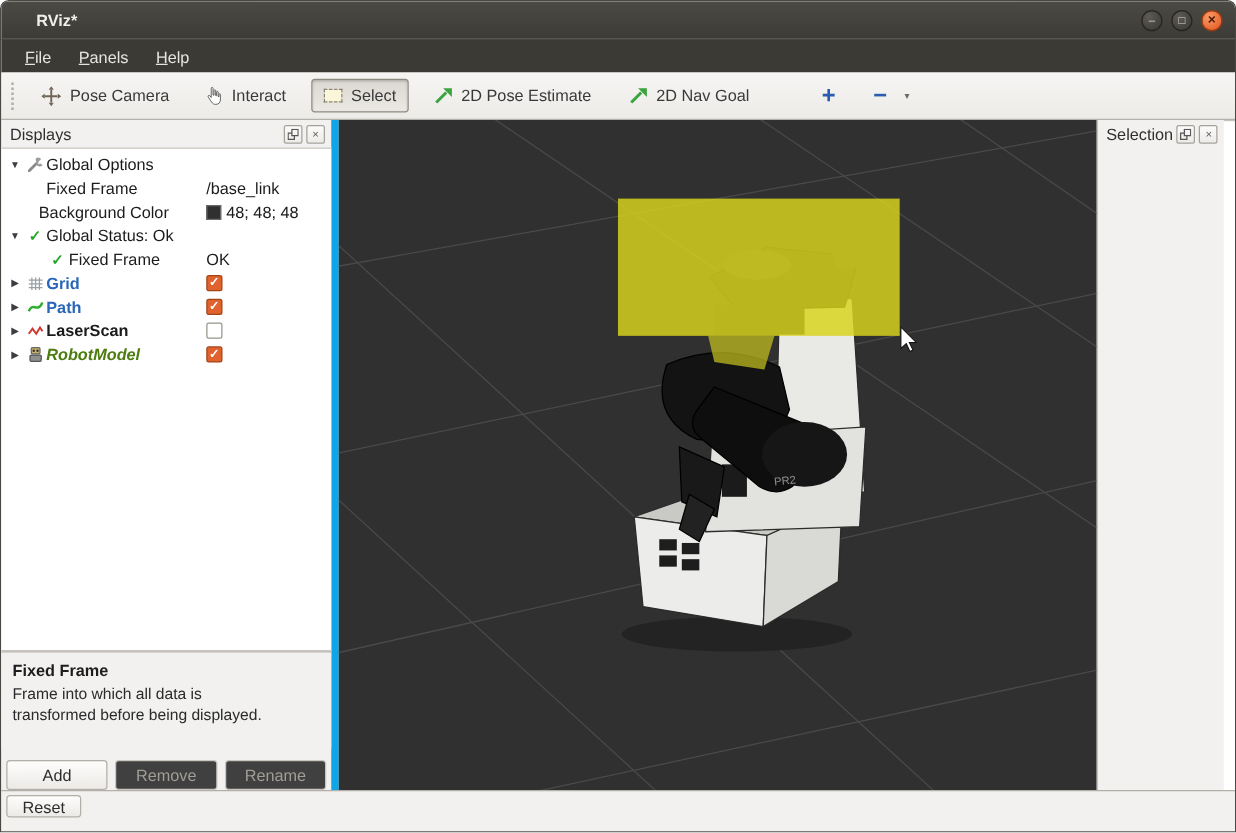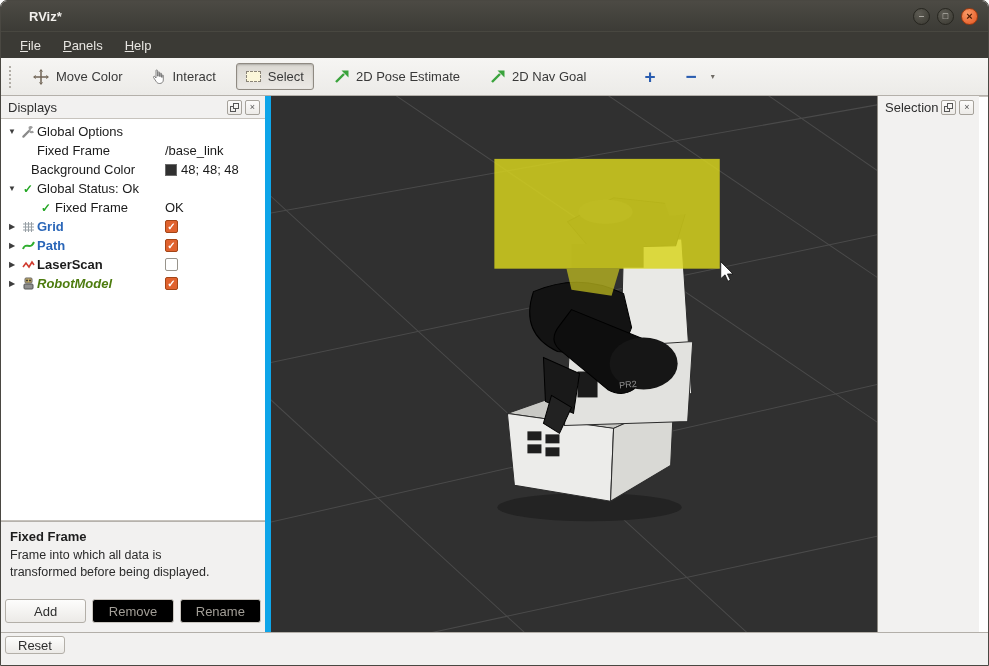--- a/index.html
+++ b/index.html
@@ -57,24 +57,24 @@
   .tlabel { white-space:nowrap; }
   .tvalue { position:absolute; left:164px; display:flex; align-items:center; gap:4px; }
   .swatch { width:12px; height:12px; border:1px solid #6a6a6a; display:inline-block; }
   .checkbox { width:13px; height:13px; border:1px solid #98948c; border-radius:2px; background:#fff;
               font-size:10px; line-height:11px; text-align:center; color:#fff; font-weight:bold; }
   .checkbox.checked { background:#e0622e; border-color:#a34517; }
 
   .help-box { flex:none; height:78px; border-top:1px solid #b6b2ac; padding:7px 9px; background:#f2f1f0; }
   .help-title { font-weight:bold; font-size:13px; color:#1d1d1d; margin-bottom:3px; }
   .help-body { font-size:12.5px; color:#2b2b2b; line-height:1.35; width:205px; }
-  .panel-buttons { flex:none; height:33px; display:flex; align-items:flex-start; padding:0 4px; gap:6px; }
+  .panel-buttons { flex:none; height:33px; display:flex; align-items:flex-end; padding:0 4px; gap:6px; }
   .pbtn { flex:1; height:24px; border:1px solid #b3afa8; border-radius:3px; font-size:13px; color:#2d2d2d;
           background:linear-gradient(#fdfdfc,#eceae7); }
-  .pbtn.disabled { color:#a29e97; background:#000000; border-color:#c9c5bf; }
+  .pbtn.disabled { color:#a29e97; background:#404040; border-color:#c9c5bf; }
 
   .viewport { flex:1; position:relative; background:#303030; min-width:0; }
   .viewport svg { position:absolute; inset:0; width:100%; height:100%; }
 
   .selection-panel { width:111px; flex:none; background:#f2f1f0; border-left:1px solid #8f8b84;
                      display:flex; }
   .selection-body { flex:1; background:#fff; border-top:1px solid #c7c3bd; }
 
   
   .statusbar { height:33px; flex:none; background:#f2f1f0; border-top:1px solid #b3afa9;
@@ -110,21 +110,21 @@
             <g stroke="#6f6354" stroke-width="1.5" fill="#6f6354">
               <line x1="8" y1="3" x2="8" y2="13"></line>
               <line x1="3" y1="8" x2="13" y2="8"></line>
               <path d="M8 0l2 2.8H6z" stroke="none"></path>
               <path d="M8 16l-2-2.8h4z" stroke="none"></path>
               <path d="M0 8l2.8-2v4z" stroke="none"></path>
               <path d="M16 8l-2.8 2V6z" stroke="none"></path>
             </g>
           </svg>
         </span>
-        <span>Move Color</span>
+        <span>Pose Camera</span>
       </div>
       <div class="tool">
         <span style="display: inline-flex; align-items: center;">
           <svg width="13" height="15" viewBox="0 0 13 15">
             <path d="M4 1.5c0-.8 1.4-.8 1.4 0V7l.8.2V3.4c0-.8 1.3-.8 1.3 0V7.4l.8.2V4.6c0-.7 1.2-.7 1.2 0v3.6l.7.2V6.5c0-.7 1.1-.7 1.1 0V11c0 2-1.5 3.5-3.6 3.5-1.8 0-2.6-.6-3.5-2L1.6 8.6c-.6-.9.6-1.8 1.3-1L4 9V1.5z" fill="#fff" stroke="#555" stroke-width=".7"></path>
           </svg>
         </span>
         <span>Interact</span>
       </div>
       <div class="tool active">

